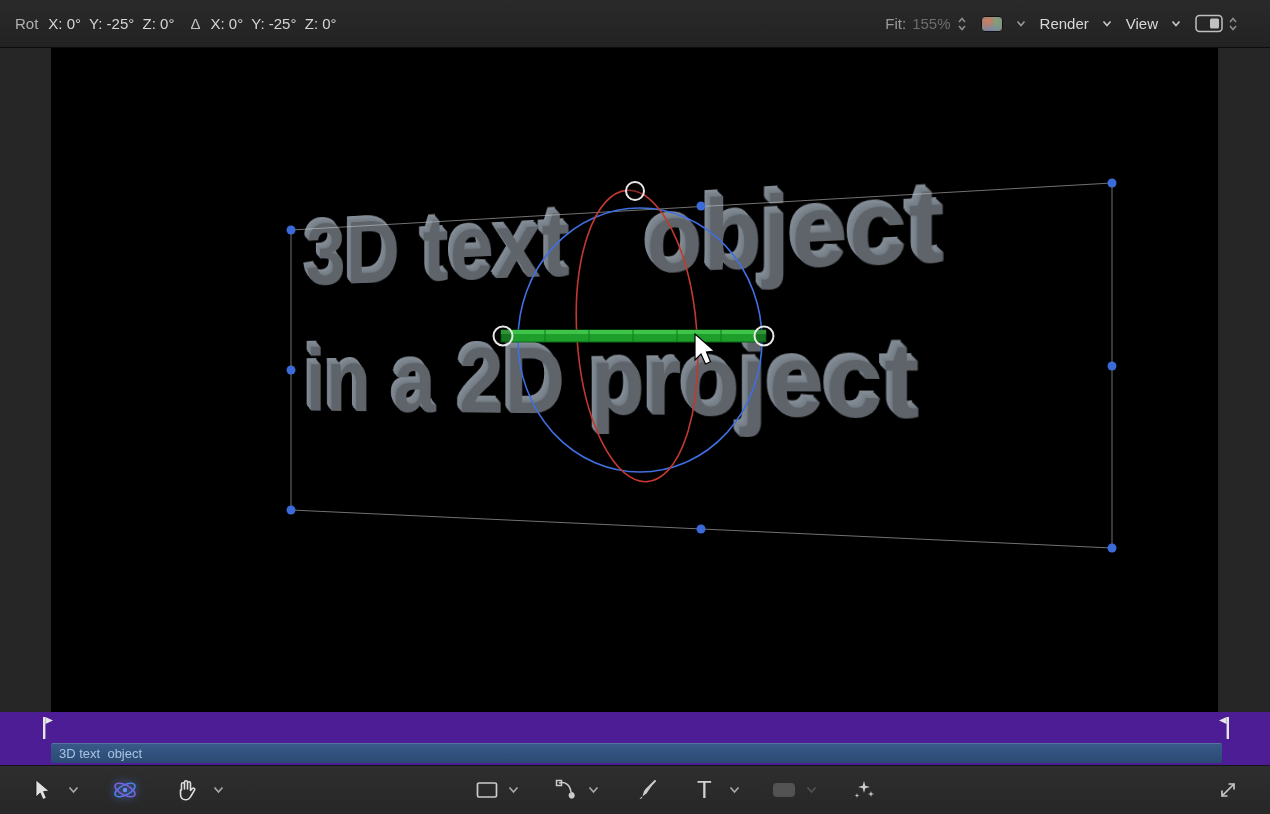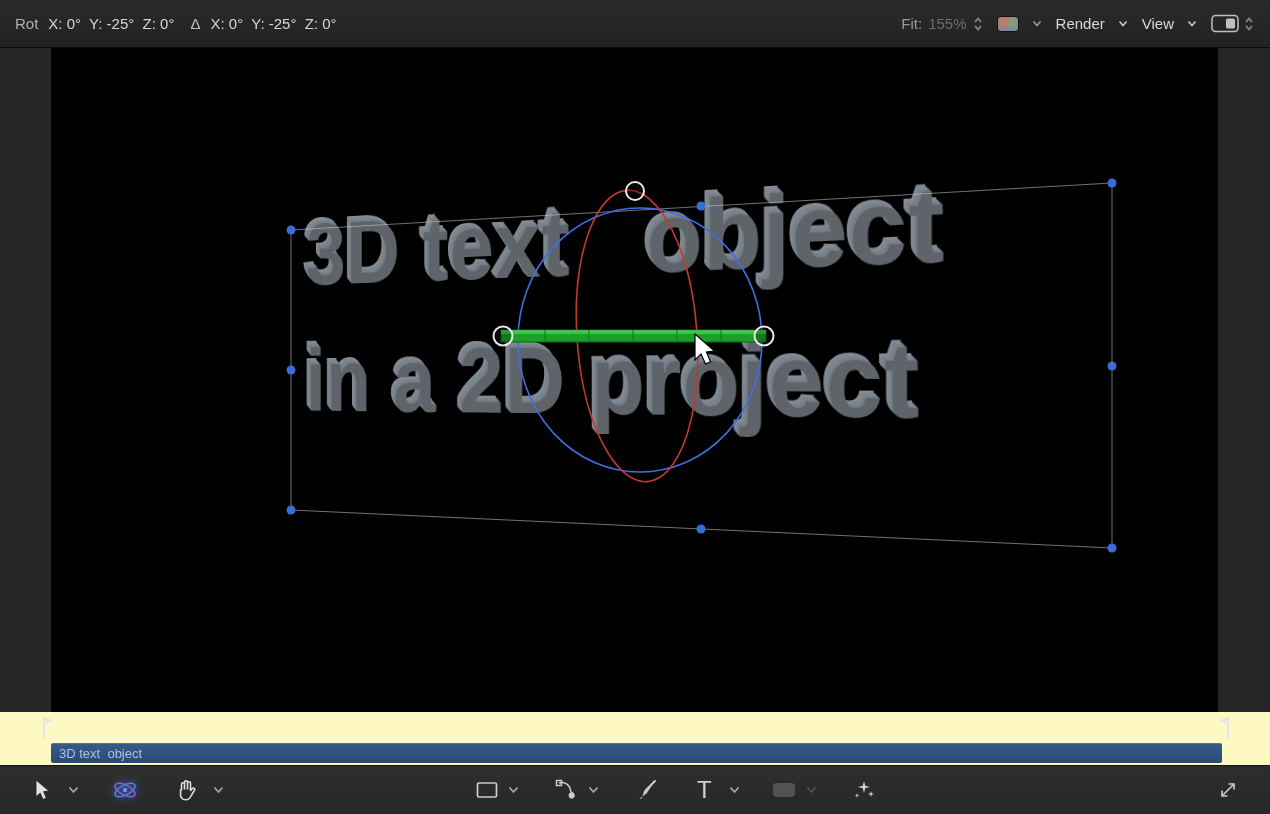--- a/index.html
+++ b/index.html
@@ -8,21 +8,21 @@
   .app { position:relative; width:1136px; height:814px; }
 
   
   .top-bar { position:absolute; left:0; top:0; width:1270px; height:48px;
              background:linear-gradient(#2a2a2a,#222); border-bottom:1px solid #0c0c0c;
              display:flex; align-items:center; font-size:15px; color:#c9c9c9; }
   .tb-left { display:flex; align-items:center; gap:10px; padding-left:15px; }
   .rot-label { color:#b0b0b0; }
   .rot-values, .delta-values { color:#d6d6d6; white-space:pre; }
   .delta-symbol { color:#c0c0c0; margin-left:6px; }
-  .tb-right { margin-left:auto; display:flex; align-items:center; gap:14px; padding-right:16px; }
+  .tb-right { margin-left:auto; display:flex; align-items:center; gap:14px; padding-right:32px; }
   .fit-group { display:flex; align-items:center; gap:6px; }
   .fit-label { color:#9a9a9a; }
   .fit-value { color:#6d6d6d; }
   .menu-btn { display:flex; align-items:center; gap:13px; color:#d8d8d8; cursor:default; }
   .colorwell { width:22px; height:16px; border-radius:4px; border:1px solid #111;
                background:
                  radial-gradient(circle at 30% 30%, rgba(214,120,90,.95), rgba(214,120,90,0) 55%),
                  radial-gradient(circle at 70% 35%, rgba(120,170,120,.9), rgba(120,170,120,0) 60%),
                  radial-gradient(circle at 50% 75%, rgba(110,130,190,.9), rgba(110,130,190,0) 60%),
                  #888; }
@@ -39,21 +39,21 @@
             text-shadow:
               -1px -1px 0 #747c84, -2px -2px 0 #778089, -3px -3px 0 #7a838c,
               -4px -4px 0 #7d868f, -5px -5px 0 #808992, -6px -7px 0 #838c95;
             line-height:1.0; white-space:nowrap; }
   .t-line1 { display:flex; align-items:baseline; }
   .t-gap { display:inline-block; width:86px; }
   .t-line2 { margin-top:44px; }
   .overlay { position:absolute; left:0; top:0; width:1167px; height:664px; pointer-events:none; }
 
   
-  .timeline { position:absolute; left:0; top:712px; width:1270px; height:53px; background:#fef9c3; }
+  .timeline { position:absolute; left:0; top:712px; width:1270px; height:53px; background:#4c1d95; }
   .marker-row { position:absolute; left:0; top:0; width:100%; height:30px; }
   .tl-bar { position:absolute; left:51px; top:31px; width:1171px; height:20px;
             background:linear-gradient(#38598a,#2b4a72); border-top:1px solid #57749c;
             border-radius:2px; display:flex; align-items:center; }
   .tl-bar-label { color:#a9c3e2; font-size:13px; padding-left:8px; white-space:pre; }
 
   
   .bottom-bar { position:absolute; left:0; top:765px; width:1270px; height:49px;
                 background:linear-gradient(#2e2e2e,#272727); border-top:1px solid #141414; }
   .tool { position:absolute; top:50%; transform:translateY(-50%); display:flex;

